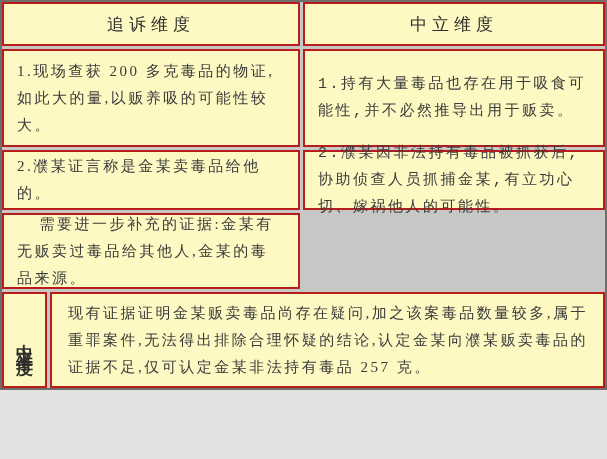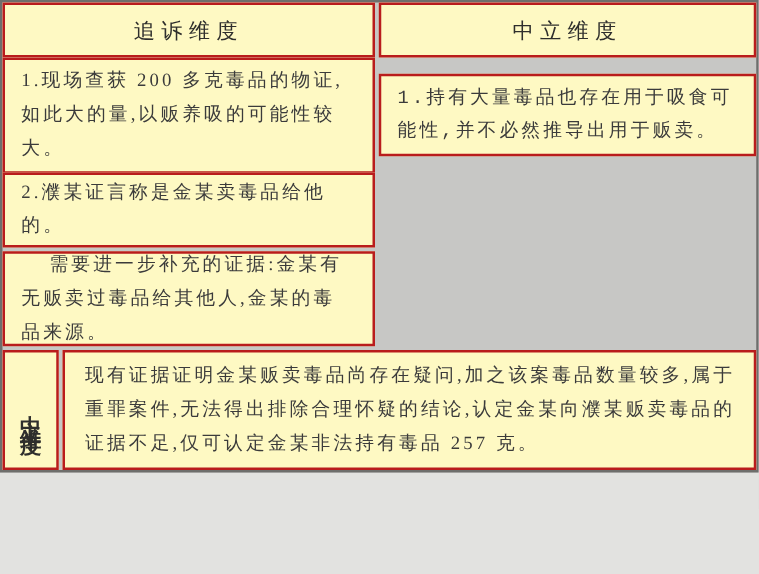--- a/index.html
+++ b/index.html
@@ -44,21 +44,21 @@
     color: #2e2e2c;
   }
   .body-text {
     margin: 0;
     font-size: 15px;
     line-height: 27px;
     letter-spacing: 2.5px;
   }
   .indent-first { text-indent: 1.5em; }
   .h-header { height: 44px; }
-  .h-r1 { height: 86px; align-items: center; }
+  .h-r1 { height: 98px; }
   .h-r2 { height: 60px; }
   .h-r3 { height: 80px; }
   .h-r4 { height: 76px; }
   .h-footer { height: 96px; }
   .footer-label-cell {
     width: 45px;
     flex: 0 0 45px;
     justify-content: center;
     padding: 2px;
     font-family: "Liberation Sans", "DejaVu Sans", sans-serif;
@@ -90,20 +90,23 @@
     </div>
     <div class="cell col-right">
       <p class="body-text">1.持有大量毒品也存在用于吸食可能性,并不必然推导出用于贩卖。</p>
     </div>
   </div>
 
   <div class="row h-r2">
     <div class="cell col-left">
       <p class="body-text">2.濮某证言称是金某卖毒品给他的。</p>
     </div>
+    <div class="cell col-right">
+      <p class="body-text">2.濮某因非法持有毒品被抓获后,协助侦查人员抓捕金某,有立功心切、嫁祸他人的可能性。</p>
+    </div>
   </div>
 
 
   <div class="row h-r4">
     <div class="cell col-left">
       <p class="body-text indent-first">需要进一步补充的证据:金某有无贩卖过毒品给其他人,金某的毒品来源。</p>
     </div>
   </div>
 
   <div class="row h-footer">

